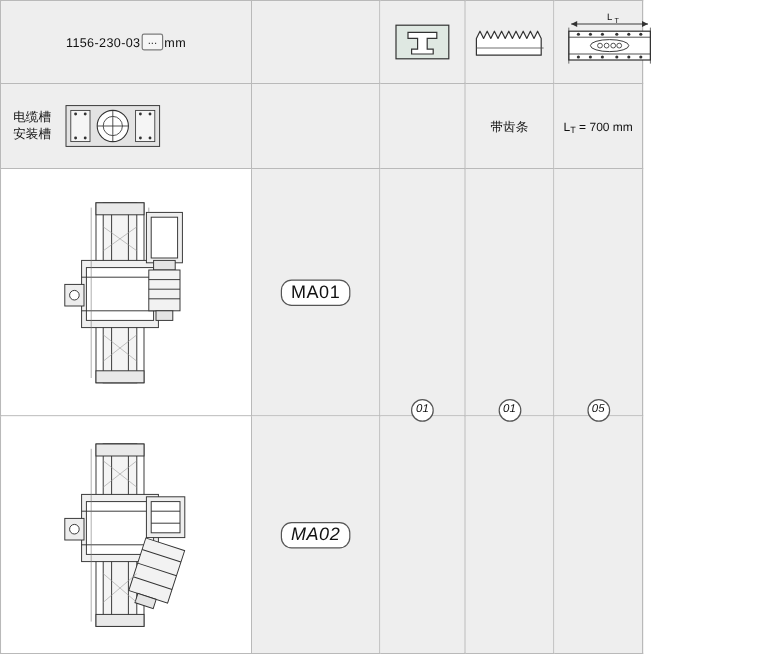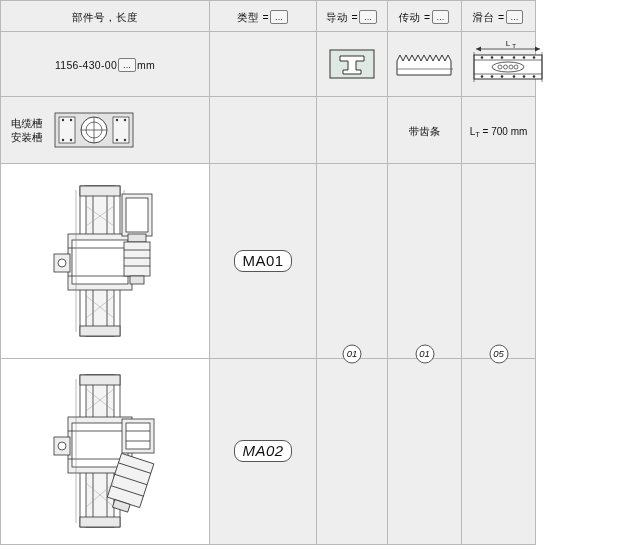--- a/index.html
+++ b/index.html
@@ -139,41 +139,24 @@
   <colgroup>
     <col class="c0">
         <col class="c1">
         <col class="c2">
         <col class="c3">
         <col class="c4">
         <col class="c5">
   </colgroup>
   <tbody>
 
-  <tr class="hdr-row1">
-    <td class="shade">
-      <span class="hdr-label">部件号，长度</span>
-    </td>
-    <td class="shade">
-      <span class="hdr-label">类型 =</span><span class="dots-box">...</span>
-    </td>
-    <td class="shade">
-      <span class="hdr-label">导动 =</span><span class="dots-box">...</span>
-    </td>
-    <td class="shade">
-      <span class="hdr-label">传动 =</span><span class="dots-box">...</span>
-    </td>
-    <td class="shade">
-      <span class="hdr-label">滑台 =</span><span class="dots-box">...</span>
-    </td>
-  </tr>
 
   <tr class="hdr-row2">
     <td class="shade">
-      <span class="part-no">1156-430-00</span><span class="dots-box">...</span><span class="part-no">mm</span>
+      <span class="part-no">1156-230-03</span><span class="dots-box">...</span><span class="part-no">mm</span>
     </td>
     <td class="shade"></td>
     <td class="shade">
       <div class="cellwrap">
       <svg class="svgbox" width="52" height="40" viewBox="0 0 52 40">
         <rect x="4" y="6" width="44" height="28" fill="#dfe8e2" stroke="#333" stroke-width="1"></rect>
         <path d="M14 12 h24 v5 h-8 v9 h5 v4 h-18 v-4 h5 v-9 h-8 z" fill="#ffffff" stroke="#333" stroke-width="1"></path>
       </svg>
       </div>
     </td>

